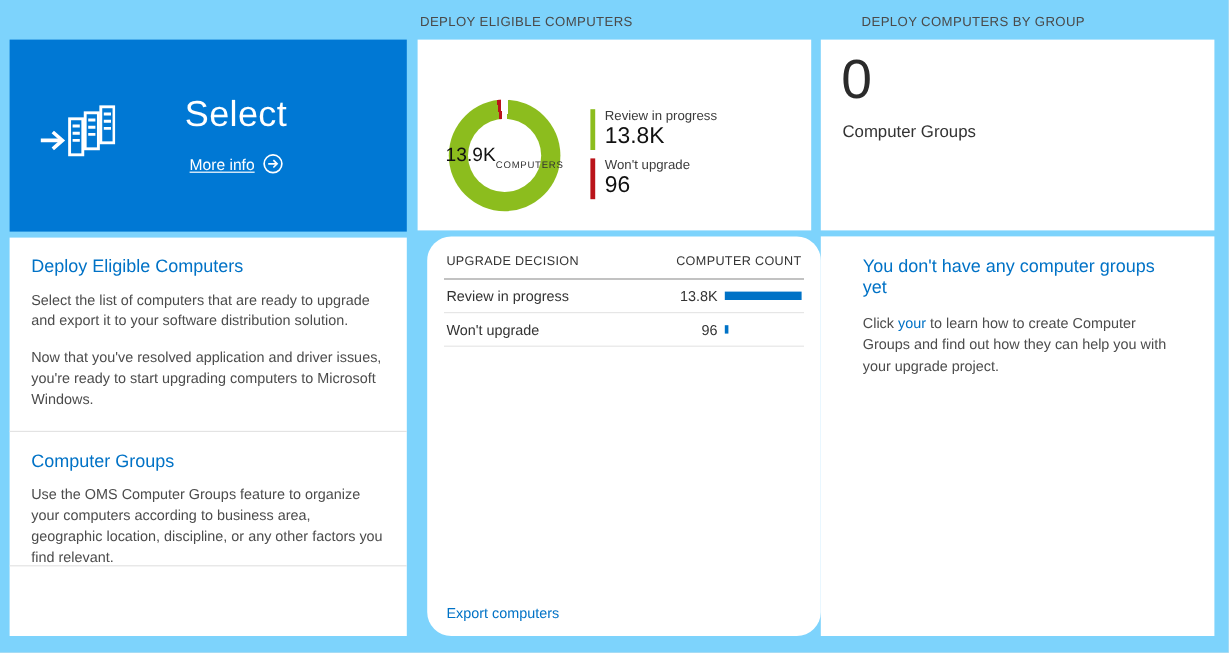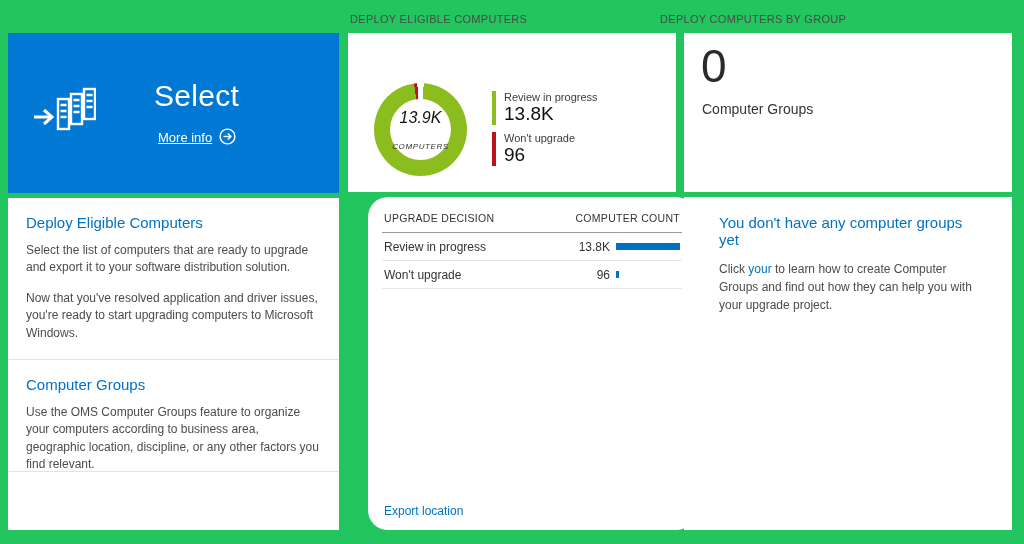--- a/index.html
+++ b/index.html
@@ -1,22 +1,22 @@
 <!DOCTYPE html>
 <html><head>
 <meta charset="utf-8">
 <style>
   * { margin:0; padding:0; box-sizing:border-box; }
   html,body { background:#e8e8e8; }
   body { font-family:"Liberation Sans", sans-serif; }
-  .page { position:relative; width:1024px; height:544px; background:#22c55e; overflow:hidden; }
+  .page { position:relative; width:1024px; height:544px; background:#7dd3fc; overflow:hidden; }
 
   .col-header { position:absolute; top:13px; font-size:11px; color:#4a4a4a; letter-spacing:.3px; }
   .col-header.mid { left:350px; }
-  .col-header.right { left:660px; }
+  .col-header.right { left:718px; }
 
   .panel { position:absolute; background:#fff; }
 
   
   .tile-blue { position:absolute; left:8px; top:33px; width:331px; height:160px; background:#0078d4; color:#fff; }
   .deploy-icon { position:absolute; left:24px; top:48px; width:64px; height:64px; }
   .tile-title { position:absolute; left:146px; top:46px; font-size:30px; font-weight:400; letter-spacing:.3px; }
   .more-info { position:absolute; left:150px; top:95px; font-size:13px; color:#fff; text-decoration:underline; cursor:pointer; display:flex; align-items:flex-end; gap:7px; }
   .more-info .arrow-circle { width:17px; height:17px; flex:0 0 auto; }
 
@@ -26,30 +26,30 @@
   .panel-left .section + .section { border-top:1px solid #e3e3e3; }
   .section h2 { color:#0072c6; font-size:15px; font-weight:400; margin-bottom:11px; }
   .section p { font-size:12px; line-height:1.45; color:#4c4c4c; margin-bottom:13px; max-width:300px; }
   .left-footer-line { position:absolute; left:0; right:0; top:273px; border-top:1px solid #e3e3e3; }
 
   
   .tile-chart { left:348px; top:33px; width:328px; height:159px; }
   .donut { position:absolute; left:26px; top:50px; width:93px; height:93px; border-radius:50%;
            background:conic-gradient(#ffffff 0 4deg, #8cbd1e 4deg 352deg, #ba141a 352deg 356deg, #ffffff 356deg 360deg); cursor:pointer; }
   .donut::after { content:""; position:absolute; inset:16px; border-radius:50%; background:#fff; }
-  .donut-center { position:absolute; inset:0; display:flex; flex-direction:column; align-items:center; justify-content:center; z-index:1;font-style:italic; }
+  .donut-center { position:absolute; inset:0; display:flex; flex-direction:row; align-items:center; justify-content:center; z-index:1; }
   .donut-total { font-size:16px; color:#111; }
   .donut-total-label { font-size:8px; letter-spacing:.6px; color:#333; margin-top:15px; }
   .legend { position:absolute; left:144px; top:58px; display:flex; flex-direction:column; gap:7px; }
   .legend-item { border-left:4px solid #8cbd1e; padding-left:8px; }
   .legend-label { font-size:11px; color:#3b3b3b; }
   .legend-value { font-size:19px; color:#111; line-height:1.15; }
 
   
-  .panel-table { left:368px; top:197px; width:328px; height:333px;border-radius:20px; }
+  .panel-table { left:356px; top:197px; width:328px; height:333px;border-radius:20px; }
   .table-wrap { padding:12px 14px 0 14px; }
   .thead { display:flex; justify-content:space-between; font-size:10.5px; color:#333; letter-spacing:.3px; padding:3px 2px 8px 2px; border-bottom:1px solid #9b9b9b; }
   .trow { display:flex; align-items:center; height:28px; border-bottom:1px solid #e6e6e6; padding:0 2px; cursor:pointer; }
   .trow-label { flex:1; font-size:12px; color:#333; }
   .trow-value { width:44px; text-align:right; font-size:12px; color:#333; }
   .trow-barbox { width:64px; margin-left:6px; display:flex; }
   .trow-bar { height:7px; background:#0072c6; }
   .export-link { position:absolute; left:16px; bottom:12px; font-size:12px; color:#0072c6; cursor:pointer; }
 
   
@@ -147,21 +147,21 @@
         </span>
       </div>
       <div class="trow">
         <span class="trow-label">Won't upgrade</span>
         <span class="trow-value">96</span>
         <span class="trow-barbox">
           <span class="trow-bar" style="width: 3px; background-color: rgb(0, 114, 198);"></span>
         </span>
       </div>
     </div>
-    <div class="export-link">Export location</div>
+    <div class="export-link">Export computers</div>
   </div>
 
   <div class="panel tile-count">
     <div class="big-count">0</div>
     <div class="big-count-label">Computer Groups</div>
   </div>
 
   <div class="panel panel-empty">
     <div class="inner">
       <h2>You don't have any computer groups yet</h2>

